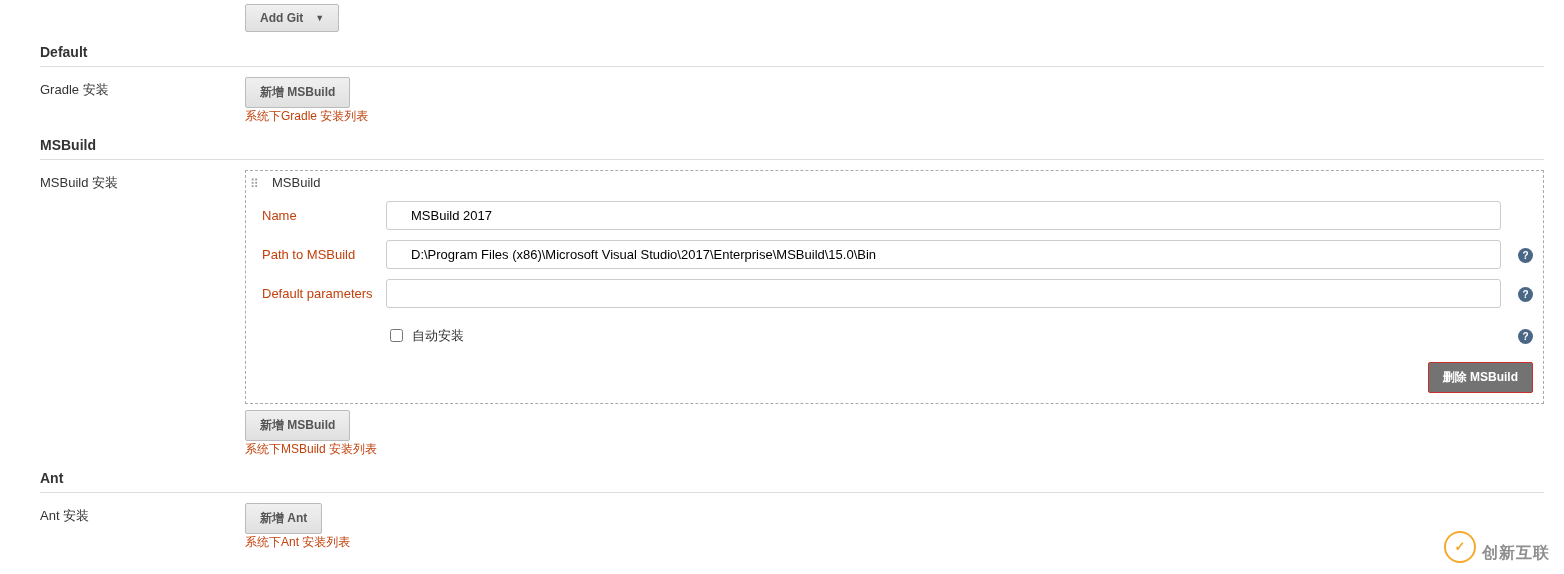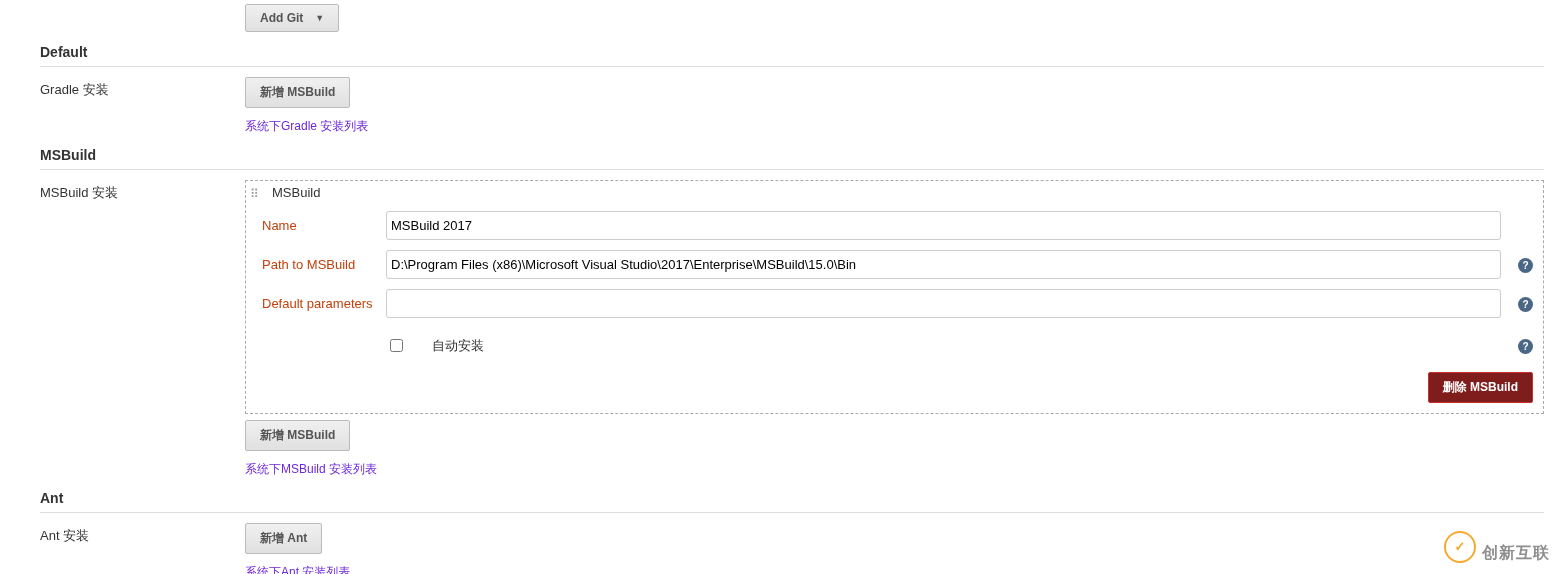--- a/index.html
+++ b/index.html
@@ -54,28 +54,27 @@
       display: inline-flex;
       align-items: center;
       gap: 12px;
     }
     .caret-down {
       display: inline-block;
       font-size: 9px;
       color: #555;
     }
     .btn-delete {
-      background: #7f1d1d;
+      background: #737373;
       border: 1px solid #c9302c;
       color: #fff;
     }
     .desc {
       font-size: 12px;
-      color: #6d28d9;
-      margin-top: 10px;
+      color: #c2410c;
     }
     .dashed-box {
       border: 1px dashed #aaa;
       padding: 4px 10px 8px 16px;
       position: relative;
       margin-bottom: 6px;
     }
     .drag-handle {
       position: absolute;
       left: 4px;
@@ -100,21 +99,21 @@
       width: 124px;
       font-size: 13px;
       color: #c2410c;
     }
     .form-input-wrap {
       flex-grow: 1;
     }
     input[type=text] {
       width: 100%;
       box-sizing: border-box;
-      padding: 6px 4px;
+      padding: 6px 24px;
       border: 1px solid #ccc;
       border-radius: 3px;
       font-size: 13px;
     }
     .help-cell {
       flex-shrink: 0;
       width: 28px;
       text-align: right;
       margin-left: 4px;
     }
@@ -127,21 +126,21 @@
       border-radius: 50%;
       background: #4a6785;
       color: #fff;
       font-size: 10px;
       font-weight: bold;
       cursor: pointer;
     }
     .checkbox-row {
       display: flex;
       align-items: center;
-      gap: 26px;
+      gap: 6px;
       padding: 8px 0;
     }
     .delete-row {
       text-align: right;
       padding: 4px 0 2px 0;
     }
     .watermark {
       position: fixed;
       right: 14px;
       bottom: 10px;

